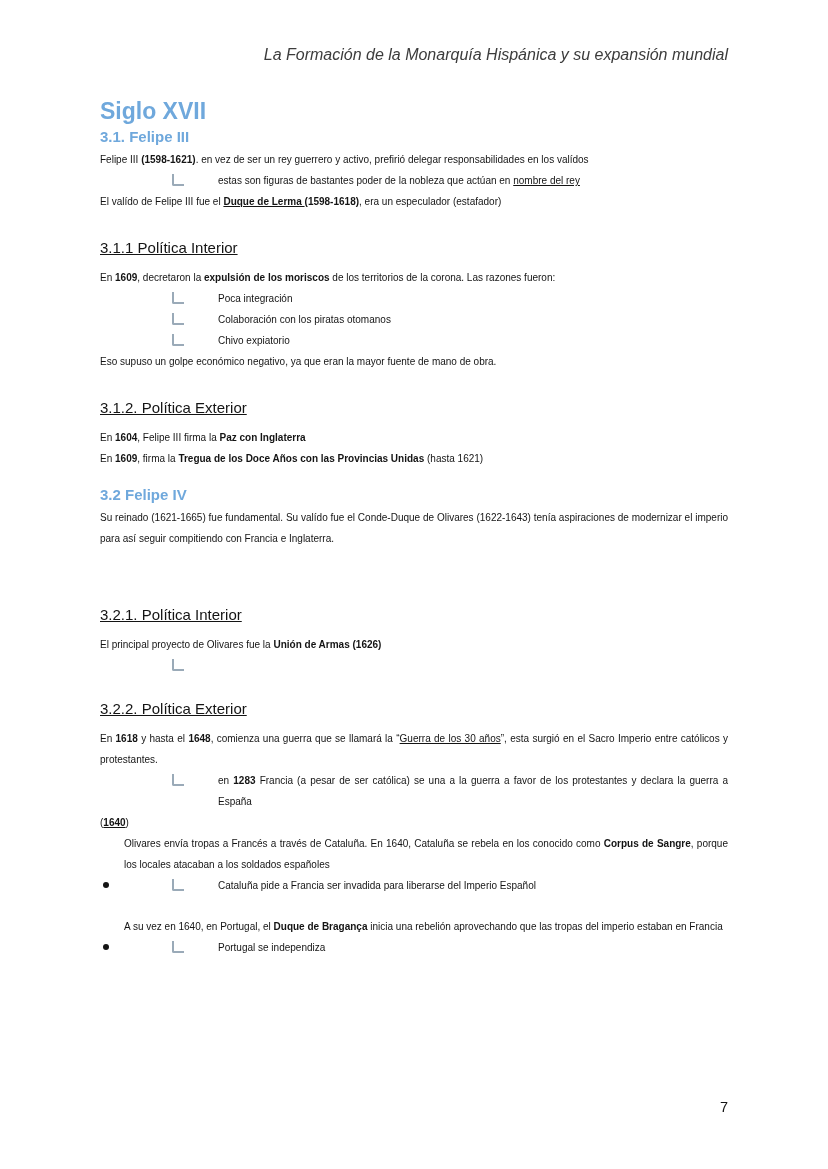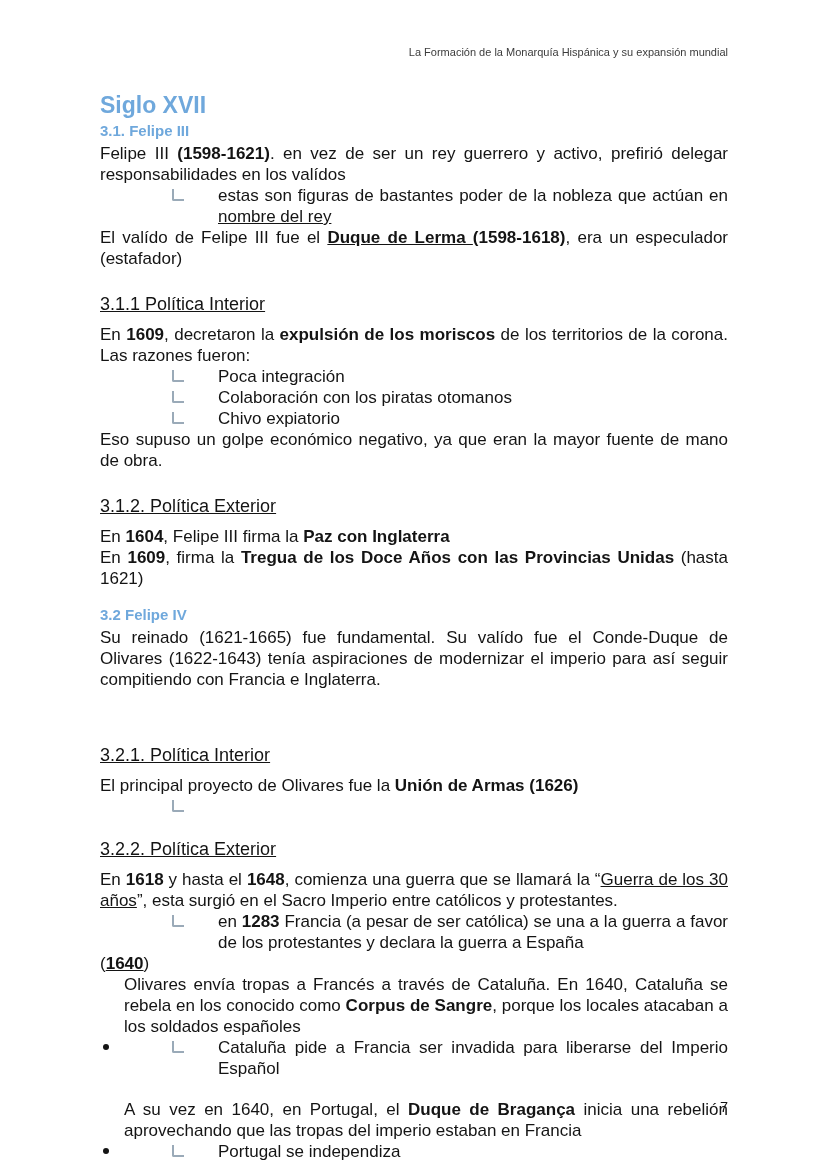--- a/index.html
+++ b/index.html
@@ -17,44 +17,45 @@
   }
   .page {
     position: absolute;
     inset: 0;
     box-sizing: border-box;
     padding: 46px 100px 0 100px;
     background: #ffffff;
   }
   .doc-header {
     text-align: right;
-    font-size: 11px;
+    font-style: italic;
+    font-size: 16px;
     color: #3c3c3c;
     margin-bottom: 36px;
   }
   .content { width: 628px; }
 
-  .blk { font-size: 17px; line-height: 21px; }
+  .blk { font-size: 10px; line-height: 21px; }
 
   .title {
     color: var(--heading-blue, #6fa8dc);
     font-weight: bold;
     font-size: 23px;
     line-height: 22px;
     margin: 0 0 5px 0;
   }
   .heading {
     color: var(--heading-blue, #6fa8dc);
     font-weight: bold;
     font-size: 15px;
     line-height: 20px;
     margin: 0 0 2px 0;
   }
   .subheading {
-    font-size: 18px;
+    font-size: 15px;
     line-height: 19px;
     margin: 0 0 10px 0;
   }
   .para { text-align: justify; }
 
   .elbow {
     display: flex;
     padding-left: 72px;
     box-sizing: border-box;
     gap: 23px;

